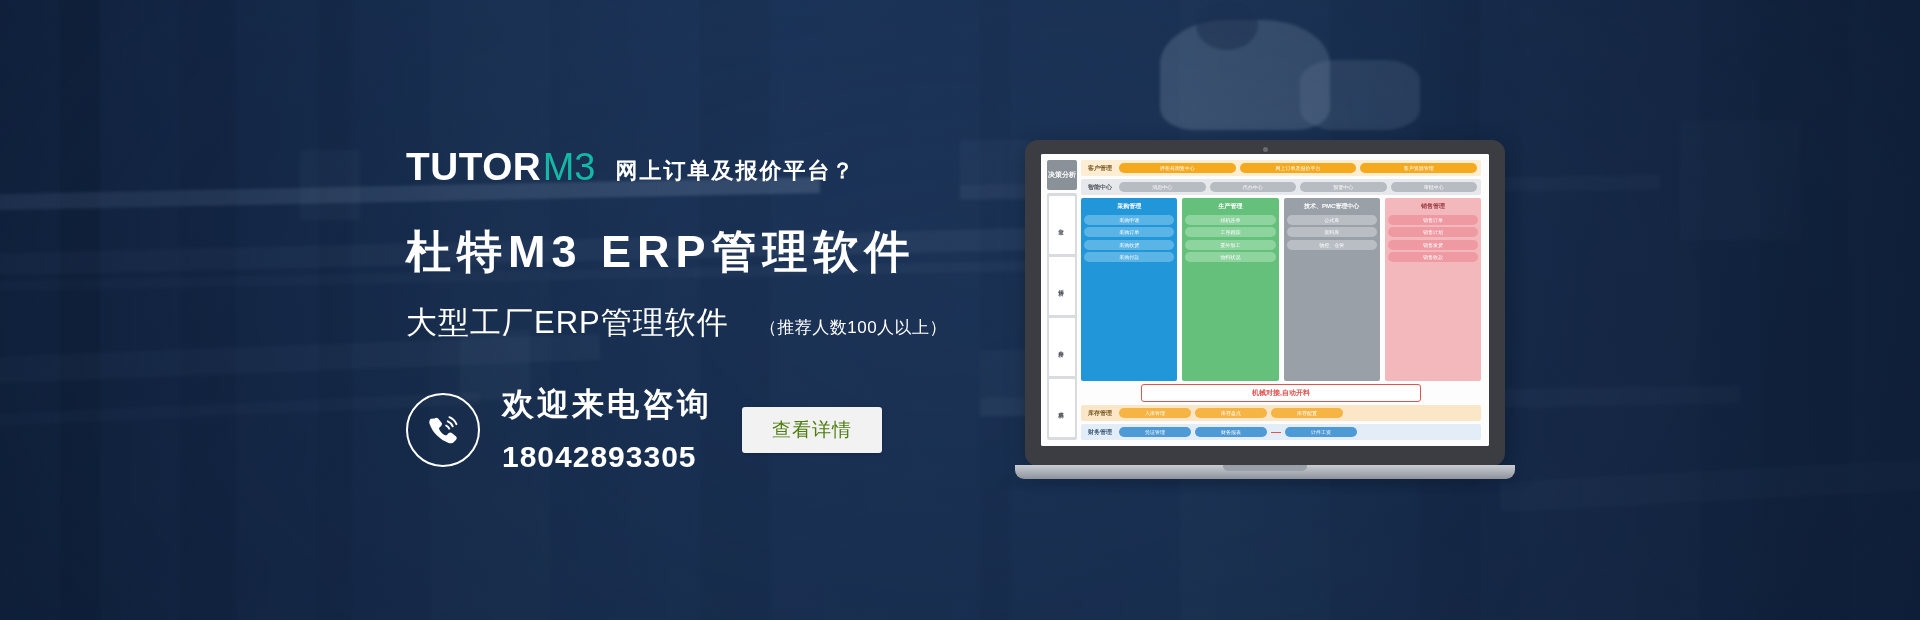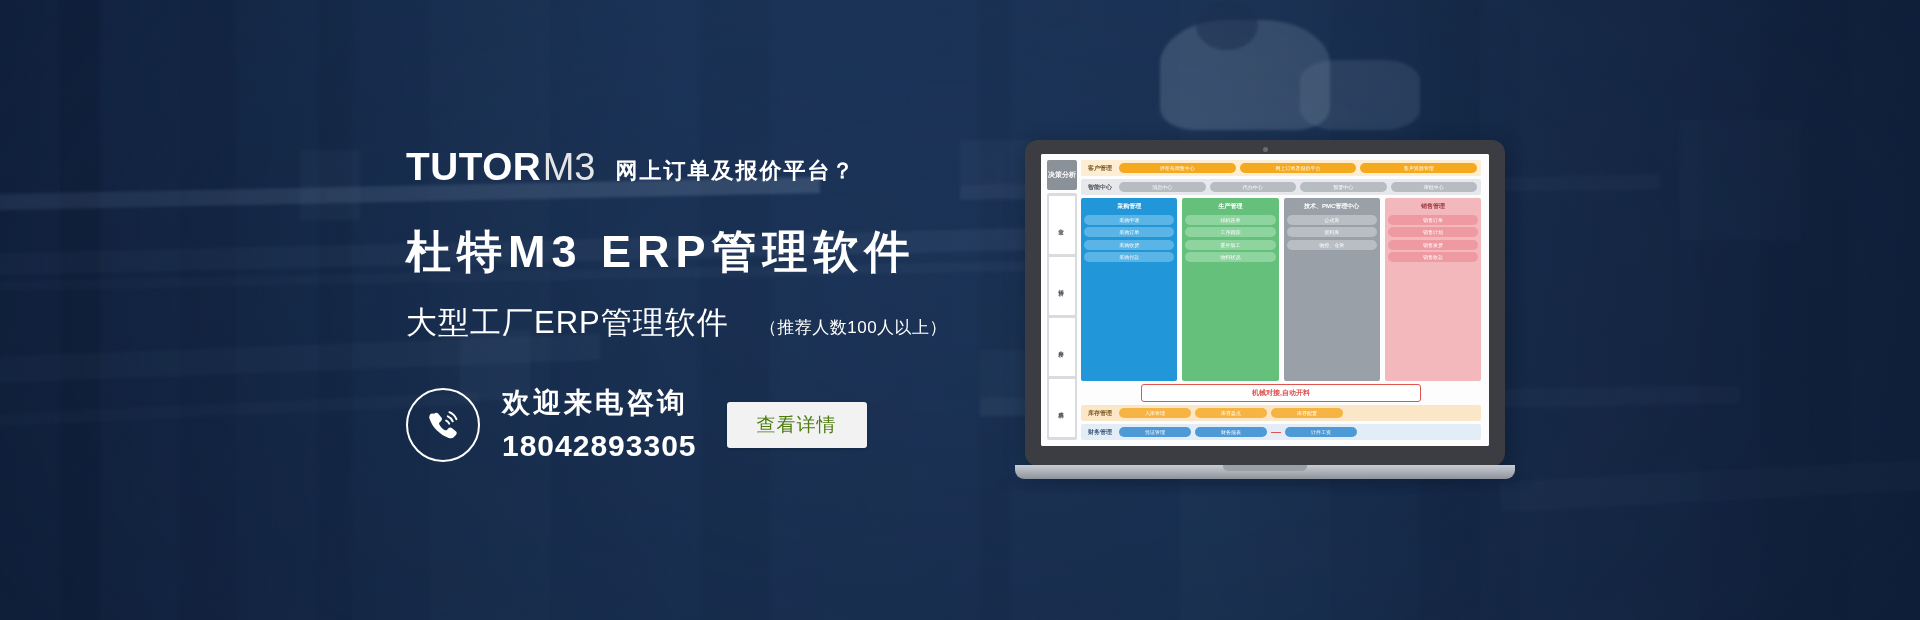--- a/index.html
+++ b/index.html
@@ -41,21 +41,21 @@
   .copy { position:absolute; left:406px; top:148px; width:640px; }
 
   .brandline { display:flex; align-items:flex-end; white-space:nowrap; }
   .logo-tutor {
     font-size:38px; font-weight:bold; color:#ffffff;
     letter-spacing:.5px; font-stretch:condensed;
     transform:scaleX(1.02); transform-origin:left bottom;
     line-height:1;
   }
   .logo-m3 {
-    font-size:38px; font-weight:300; color:#e5e5e5;
+    font-size:38px; font-weight:300; color:#14b8a6;
     margin-left:4px; line-height:1; letter-spacing:0px;
   }
   .tagline {
     font-size:22px; font-weight:bold; color:#ffffff;
     margin-left:20px; letter-spacing:2px; line-height:1.1;
     padding-bottom:3px;
   }
 
   .headline {
     margin-top:40px;
@@ -73,25 +73,25 @@
   .phone-badge {
     width:74px; height:74px; border-radius:50%;
     border:2.5px solid #ffffff;
     display:flex; align-items:center; justify-content:center;
     flex:0 0 auto;
   }
   .phone-badge svg { display:block; }
 
   .contact-text { margin-left:22px; line-height:1; }
   .contact-welcome {
-    font-size:28px; font-weight:bold; color:#ffffff; letter-spacing:3px; display:block;
+    font-size:32px; font-weight:bold; color:#ffffff; letter-spacing:3px; display:block;
   }
   .contact-number {
     font-size:30px; font-weight:bold; color:#ffffff; letter-spacing:1px;
-    display:block; margin-top:14px;
+    display:block; margin-top:22px;
   }
 
   .cta {
     margin-left:30px; width:140px; height:46px;
     background:#f2f2f2; border-radius:3px;
     display:flex; align-items:center; justify-content:center;
     color:#4d7c0f; font-size:19px; letter-spacing:1px;
     box-shadow:0 1px 3px rgba(0,0,0,.18);
     cursor:pointer;
   }

